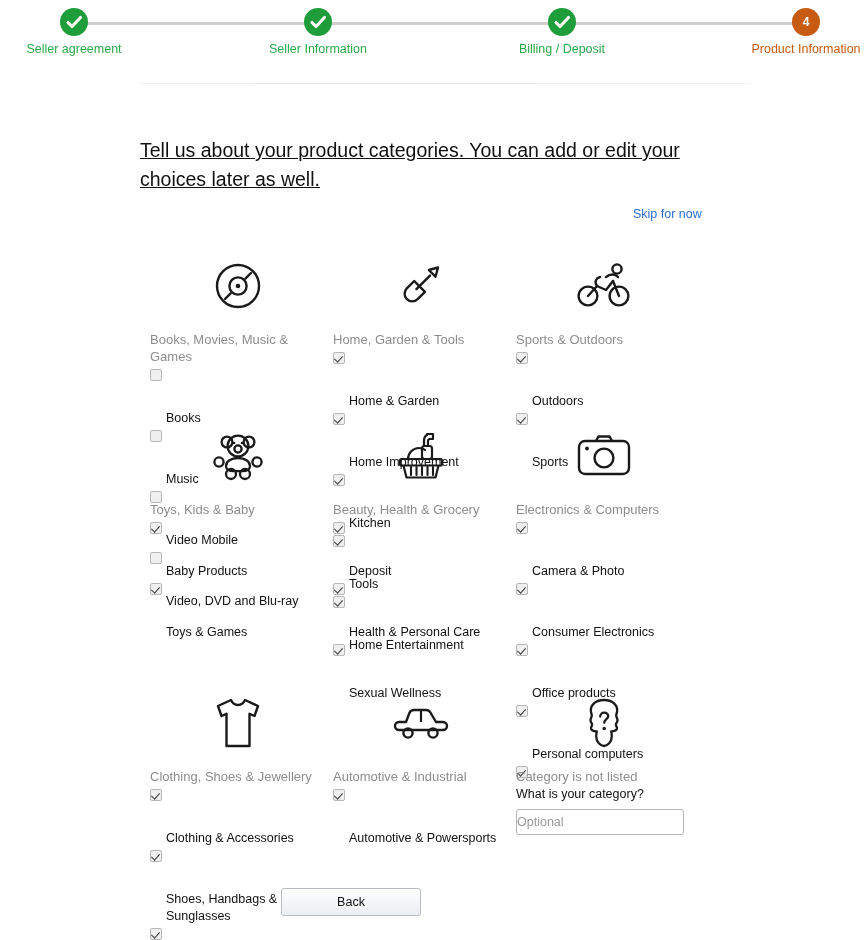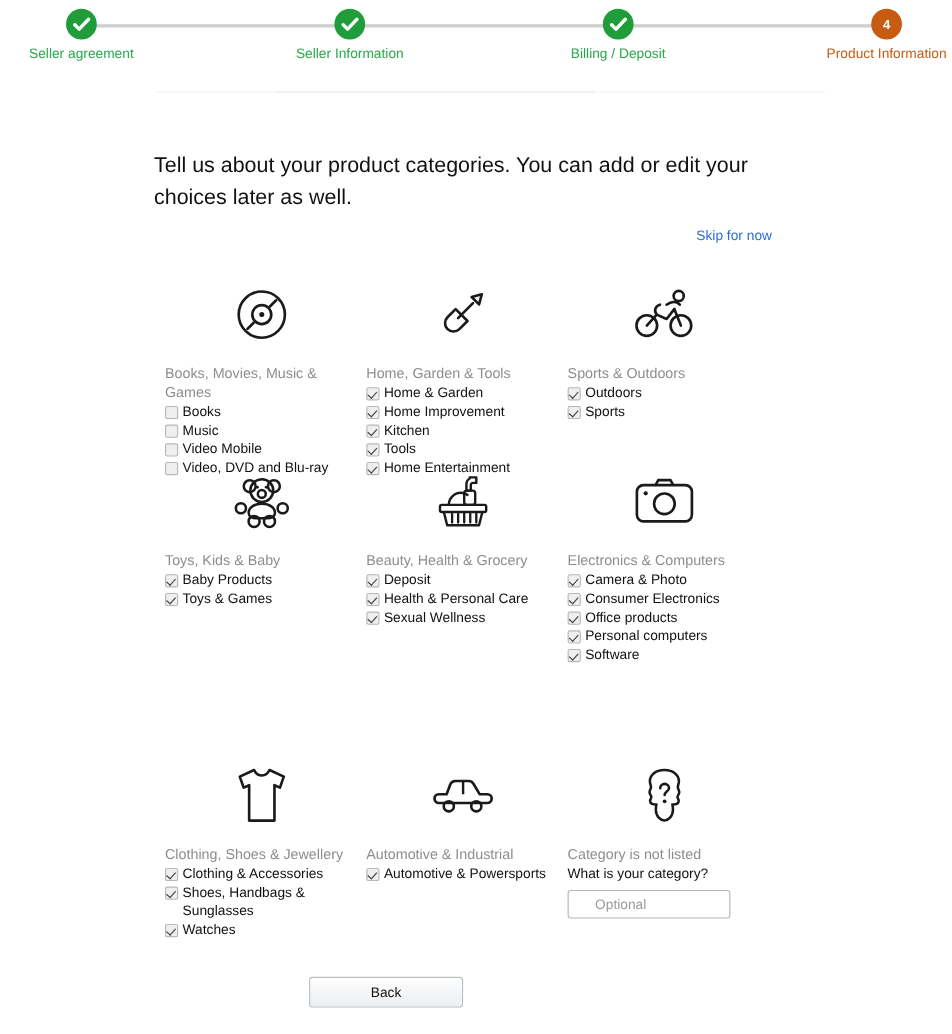--- a/index.html
+++ b/index.html
@@ -95,20 +95,21 @@
   .headline {
     position: absolute;
     top: 136px;
     left: 140px;
     width: 600px;
     font-size: 19.5px;
     line-height: 29px;
     color: #111111;
     font-weight: normal;
     margin: 0;
+    text-decoration: underline;
   }
   .skip-link {
     position: absolute;
     top: 207px;
     left: 633px;
     font-size: 12.5px;
     color: #2b6fd4;
     text-decoration: none;
     cursor: pointer;
   }
@@ -160,20 +161,21 @@
     align-items: flex-start;
     font-size: 12.5px;
     line-height: 17px;
     color: #111111;
     margin-bottom: 0px;
     cursor: pointer;
   }
   .cb-row .cb-label {
     padding-left: 4px;
     flex: 1;
+    margin-top: 44px;
   }
 
   .cbox {
     width: 12px;
     height: 12px;
     min-width: 12px;
     margin-top: 3px;
     border: 1px solid #b7b7b7;
     border-radius: 2px;
     background: #efefef;
@@ -189,26 +191,26 @@
     width: 4px;
     height: 7px;
     border: solid #3c3c3c;
     border-width: 0 1.6px 1.6px 0;
     transform: rotate(42deg);
   }
 
   
   .cat-input {
     margin-top: 4px;
-    width: 148px;
+    width: 168px;
     height: 26px;
     box-sizing: border-box;
     border: 1px solid #b5b5b5;
     border-radius: 3px;
-    padding: 0 24px;
+    padding: 0 0;
     font-size: 12.5px;
     font-family: "Liberation Sans", sans-serif;
     color: #333333;
     background: #ffffff;
     outline: none;
   }
   .cat-input::placeholder { color: #9a9a9a; }
 
   
   .btn-bar {

